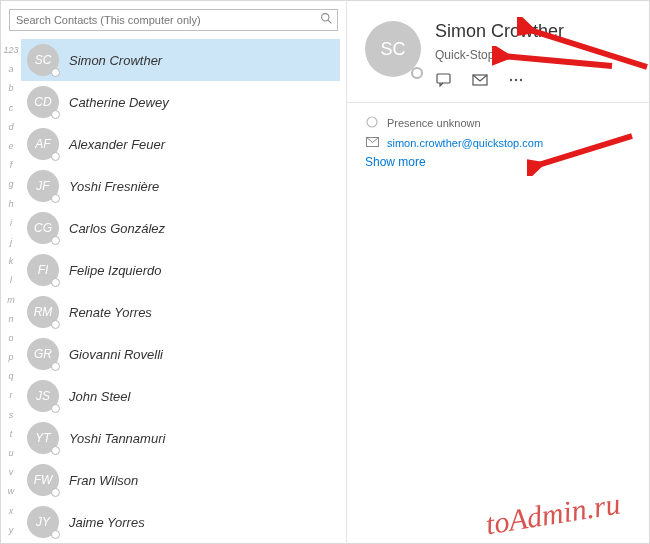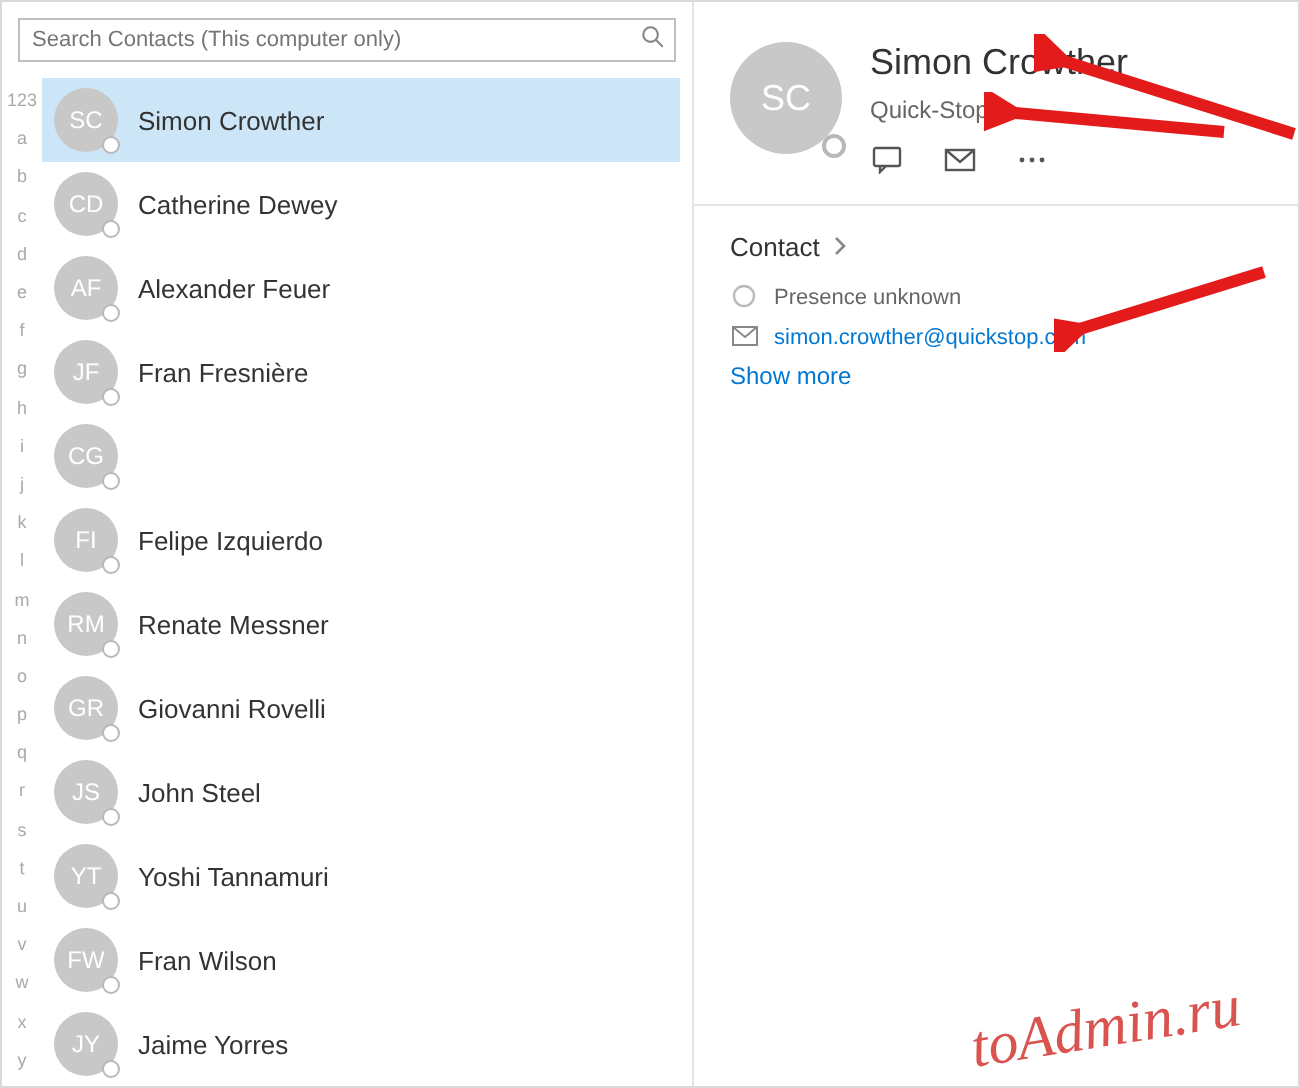--- a/index.html
+++ b/index.html
@@ -4,21 +4,21 @@
 <style>
   * { box-sizing: border-box; margin: 0; padding: 0; }
   html, body { width: 650px; height: 544px; font-family: "Segoe UI", Arial, sans-serif; background: #fff; overflow: hidden; }
   .app { display: flex; width: 650px; height: 544px; border: 1px solid #d9d9d9; }
   
   .left { width: 346px; border-right: 1px solid #e5e5e5; display: flex; flex-direction: column; background: #fff; }
   .search-wrap { padding: 8px 8px; }
   .search-box { display: flex; align-items: center; border: 1px solid #c0c0c0; height: 22px; background: #fff; }
   .search-input { flex: 1; border: none; outline: none; font-size: 11px; color: #888; padding: 0 6px; background: transparent; }
   .search-icon { width: 22px; text-align: center; color: #888; font-size: 13px; }
-  .list-area { flex: 1; display: flex; overflow: hidden; }
+  .list-area { flex: 1; display: flex; overflow: hidden; font-style: italic; }
   .alpha { width: 20px; font-size: 9px; color: #a9a9a9; text-align: center; padding-top: 2px; line-height: 1; }
   .alpha div { height: 19.2px; display: flex; align-items: center; justify-content: center; cursor: default; }
   .contacts { flex: 1; overflow-y: auto; padding-right: 6px; }
   .contact-item { display: flex; align-items: center; height: 42px; padding-left: 6px; cursor: pointer; }
   .contact-item.selected { background: #cde6f7; }
   .avatar { width: 32px; height: 32px; border-radius: 50%; background: #c8c8c8; color: #fff; font-size: 12px; display: flex; align-items: center; justify-content: center; position: relative; flex-shrink: 0; }
   .presence-dot { width: 9px; height: 9px; border-radius: 50%; background: #fff; border: 1px solid #b8b8b8; position: absolute; right: -1px; bottom: -1px; }
   .contact-name { margin-left: 10px; font-size: 13px; color: #333; }
   
   .right { flex: 1; display: flex; flex-direction: column; background: #fff; position: relative; }
@@ -98,32 +98,33 @@
           <div class="contact-item">
             <div class="avatar">CD<span class="presence-dot"></span></div>
             <span class="contact-name">Catherine Dewey</span>
           </div>
           <div class="contact-item">
             <div class="avatar">AF<span class="presence-dot"></span></div>
             <span class="contact-name">Alexander Feuer</span>
           </div>
           <div class="contact-item">
             <div class="avatar">JF<span class="presence-dot"></span></div>
-            <span class="contact-name">Fran Fresnière</span>
+            <span class="contact-name">Yoshi Fresnière</span>
           </div>
           <div class="contact-item">
             <div class="avatar">CG<span class="presence-dot"></span></div>
+            <span class="contact-name">Carlos González</span>
           </div>
           <div class="contact-item">
             <div class="avatar">FI<span class="presence-dot"></span></div>
             <span class="contact-name">Felipe Izquierdo</span>
           </div>
           <div class="contact-item">
             <div class="avatar">RM<span class="presence-dot"></span></div>
-            <span class="contact-name">Renate Messner</span>
+            <span class="contact-name">Renate Yorres</span>
           </div>
           <div class="contact-item">
             <div class="avatar">GR<span class="presence-dot"></span></div>
             <span class="contact-name">Giovanni Rovelli</span>
           </div>
           <div class="contact-item">
             <div class="avatar">JS<span class="presence-dot"></span></div>
             <span class="contact-name">John Steel</span>
           </div>
           <div class="contact-item">
@@ -169,28 +170,20 @@
                 <circle cx="3" cy="3" r="1.2" fill="#555"></circle>
                 <circle cx="8" cy="3" r="1.2" fill="#555"></circle>
                 <circle cx="13" cy="3" r="1.2" fill="#555"></circle>
               </svg>
           </span>
         </div>
       </div>
     </div>
     <div class="divider"></div>
     <div class="section">
-      <div class="section-head">
-        <span>Contact</span>
-        <span class="chev">
-          <svg width="8" height="10" viewBox="0 0 8 10">
-              <path d="M2 1 L6 5 L2 9" fill="none" stroke="#888" stroke-width="1.3"></path>
-            </svg>
-        </span>
-      </div>
       <div class="kv-row">
         <span class="kv-icon">
           <svg width="12" height="12" viewBox="0 0 12 12">
               <circle cx="6" cy="6" r="5" fill="none" stroke="#bbb" stroke-width="1.2"></circle>
             </svg>
         </span>
         <span class="kv-val">Presence unknown</span>
       </div>
       <div class="kv-row">
         <span class="kv-icon">

